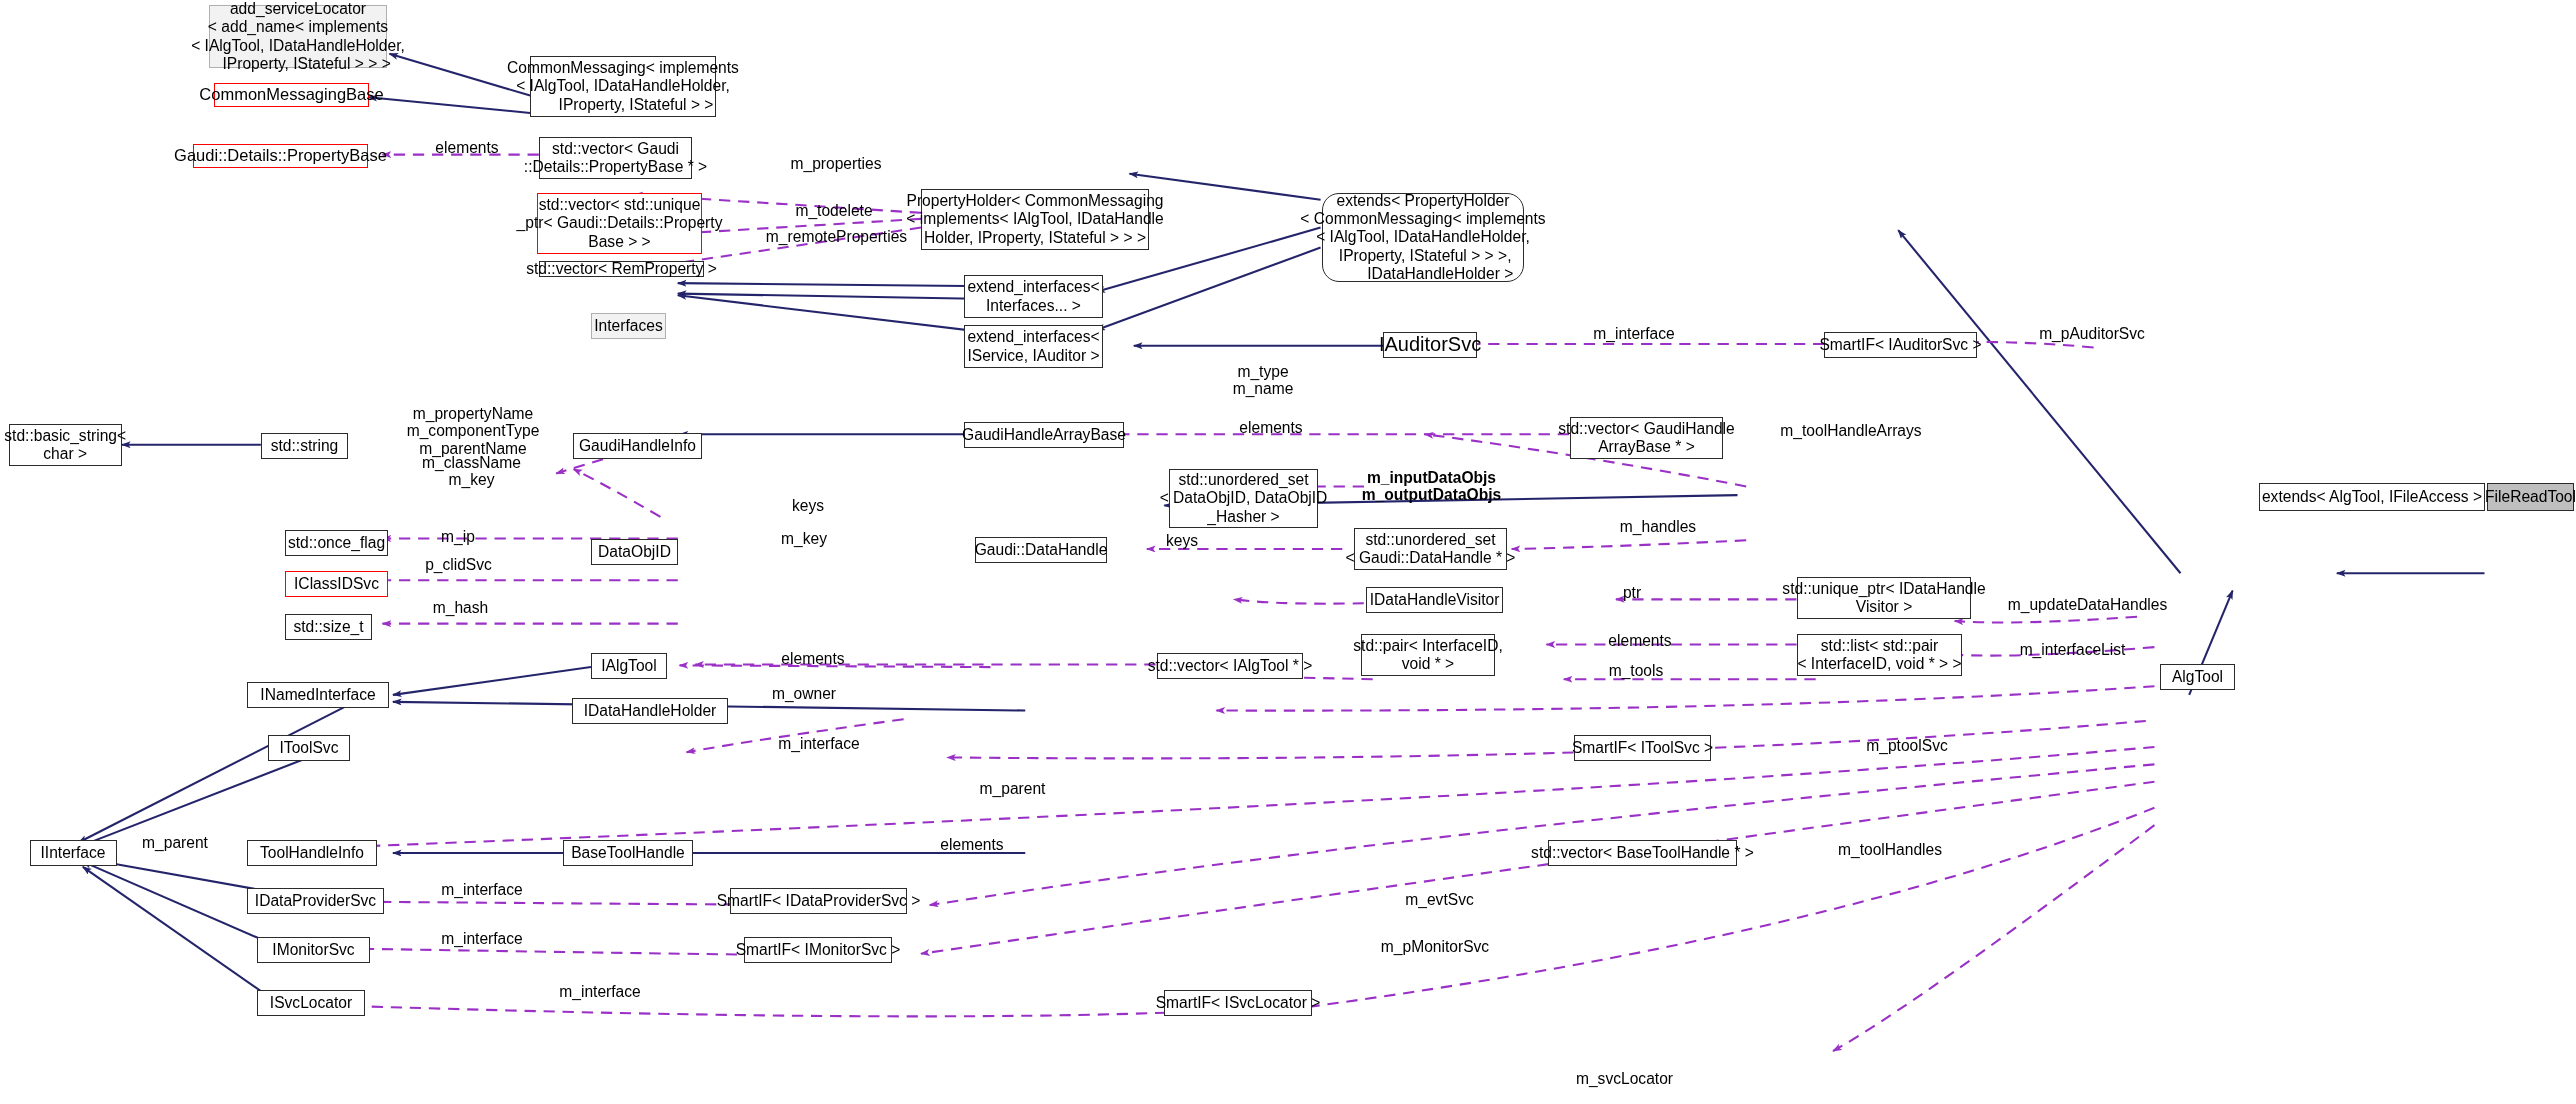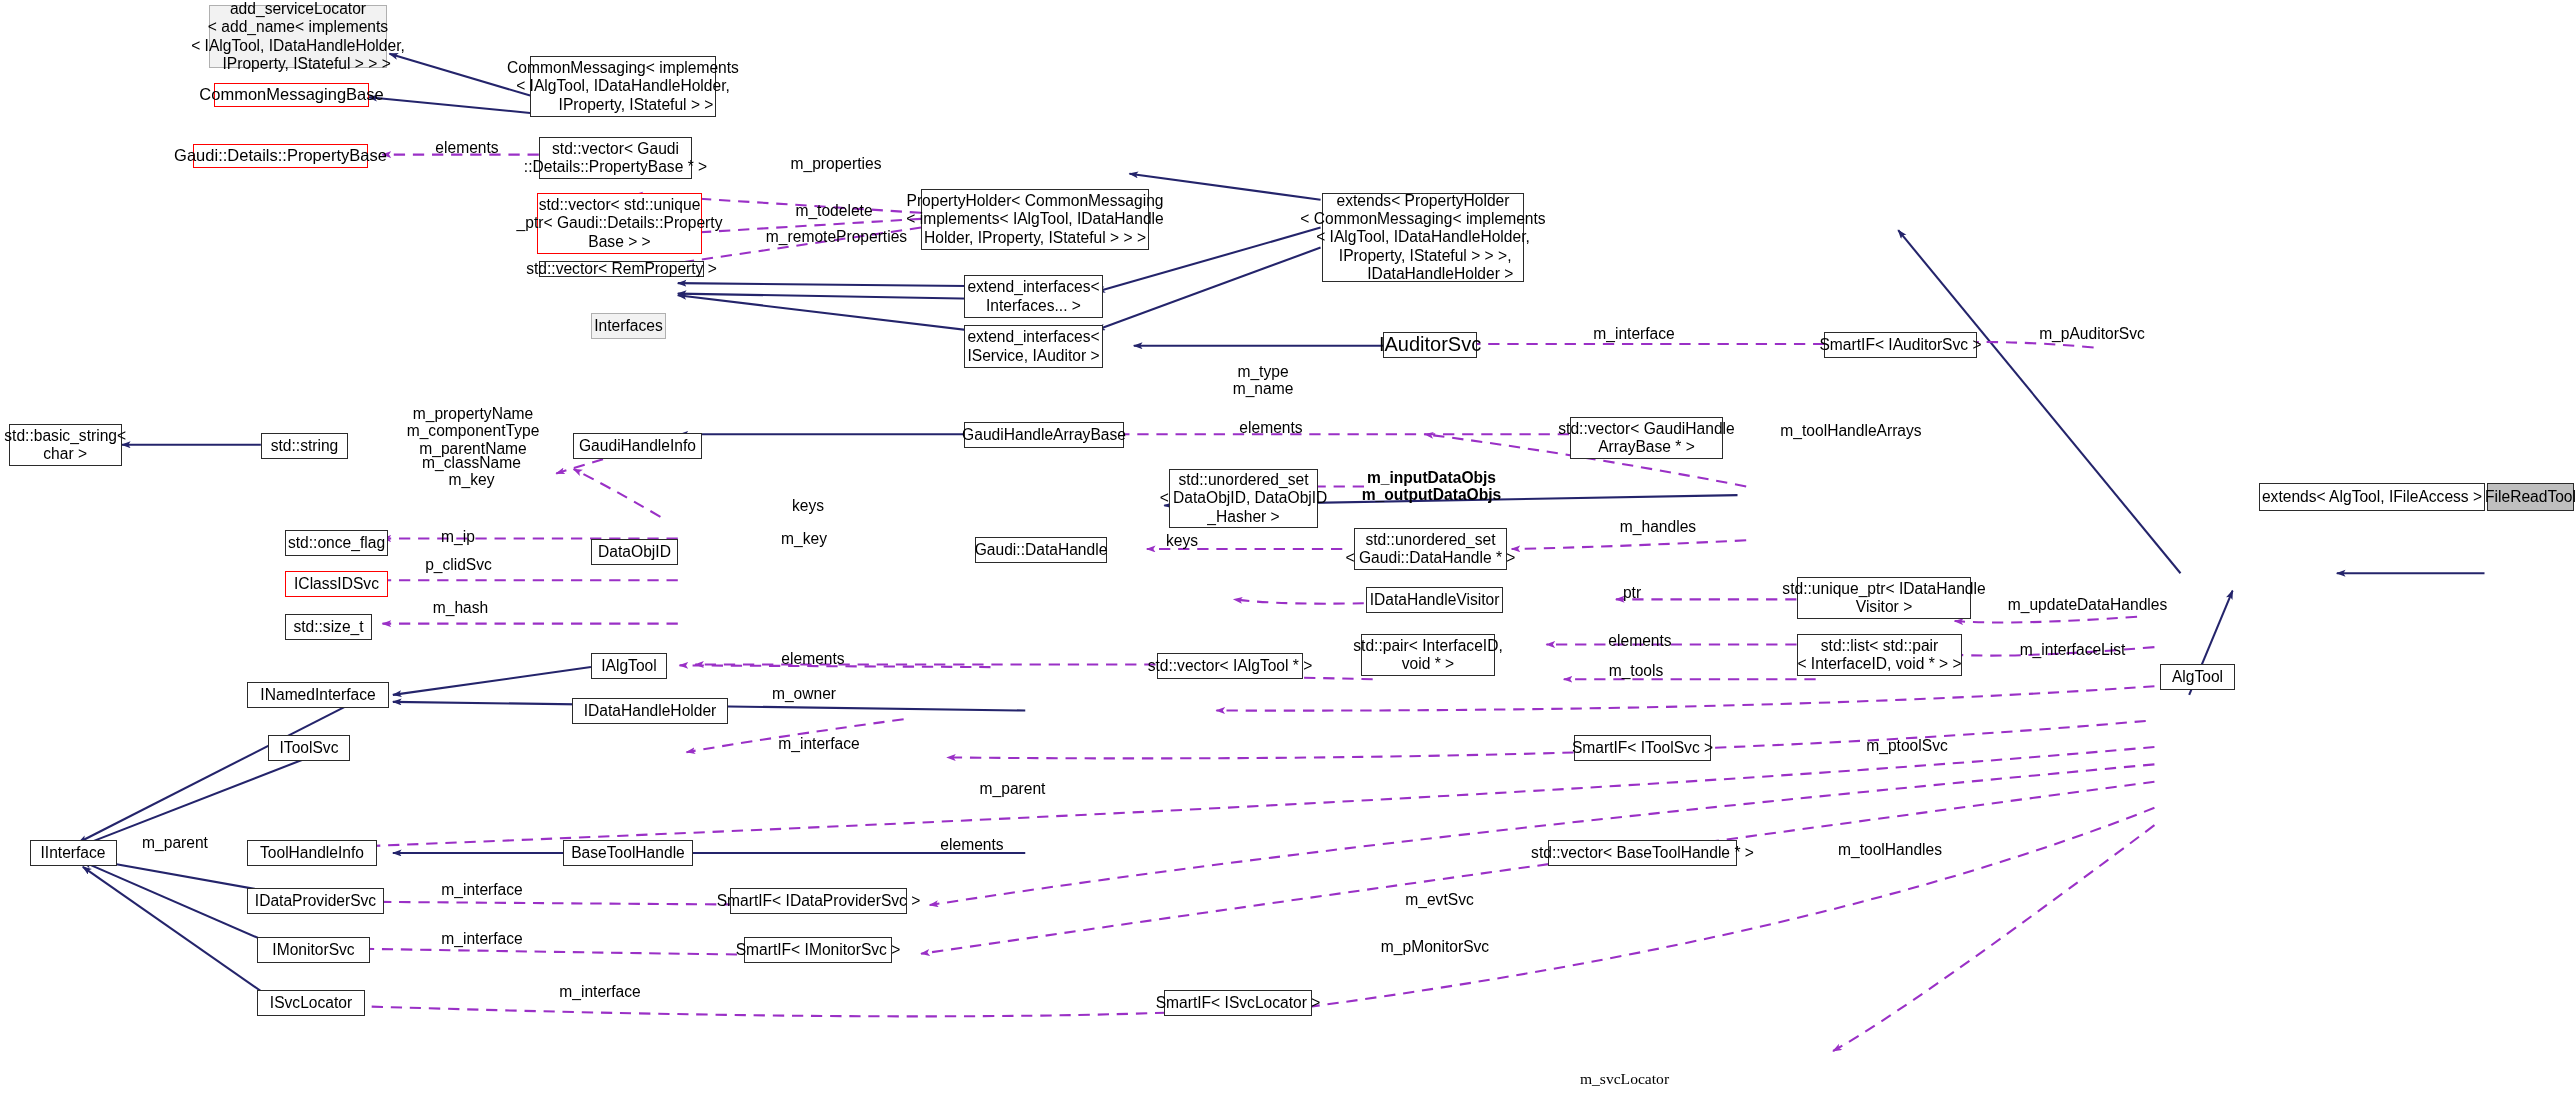--- a/index.html
+++ b/index.html
@@ -159,21 +159,21 @@
   <div class="node red" style="left:537px; top:193px; width:165px; height:61px; font-size:15.6px;">std::vector&lt; std::unique
 _ptr&lt; Gaudi::Details::Property
 Base &gt; &gt;</div>
 
   <div class="node" style="left:539px; top:261px; width:165px; height:16px; font-size:15.6px;">std::vector&lt; RemProperty &gt;</div>
 
   <div class="node" style="left:921px; top:189px; width:228px; height:61px; font-size:15.6px;">PropertyHolder&lt; CommonMessaging
 &lt; implements&lt; IAlgTool, IDataHandle
 Holder, IProperty, IStateful &gt; &gt; &gt;</div>
 
-  <div class="node" style="left:1322px; top:193px; width:202px; height:89px; font-size:15.6px;">extends&lt; PropertyHolder
+  <div class="node" style="left:1322px; top:193px; width:202px; height:89px; font-size:15.6px;border-radius:17px;">extends&lt; PropertyHolder
 &lt; CommonMessaging&lt; implements
 &lt; IAlgTool, IDataHandleHolder,
  IProperty, IStateful &gt; &gt; &gt;,
         IDataHandleHolder &gt;</div>
 
   <div class="node" style="left:964px; top:275px; width:139px; height:43px; font-size:15.6px;">extend_interfaces&lt;
 Interfaces... &gt;</div>
 
   <div class="node gray-border" style="left:591px; top:313px; width:75px; height:26px; font-size:15.6px;">Interfaces</div>
 
@@ -335,16 +335,16 @@
   <div class="edge-label" style="left:421px; top:881px; width:122px;">m_interface</div>
 
   <div class="edge-label" style="left:1383px; top:891px; width:113px;">m_evtSvc</div>
 
   <div class="edge-label" style="left:421px; top:930px; width:122px;">m_interface</div>
 
   <div class="edge-label" style="left:1361px; top:938px; width:148px;">m_pMonitorSvc</div>
 
   <div class="edge-label" style="left:539px; top:983px; width:122px;">m_interface</div>
 
-  <div class="edge-label" style="left:1555px; top:1070px; width:139px;font-family:Liberation Serif, serif;">m_svcLocator</div>
+  <div class="edge-label" style="left:1555px; top:1070px; width:139px;">m_svcLocator</div>
 
 </div>
 
 
 </body></html>

